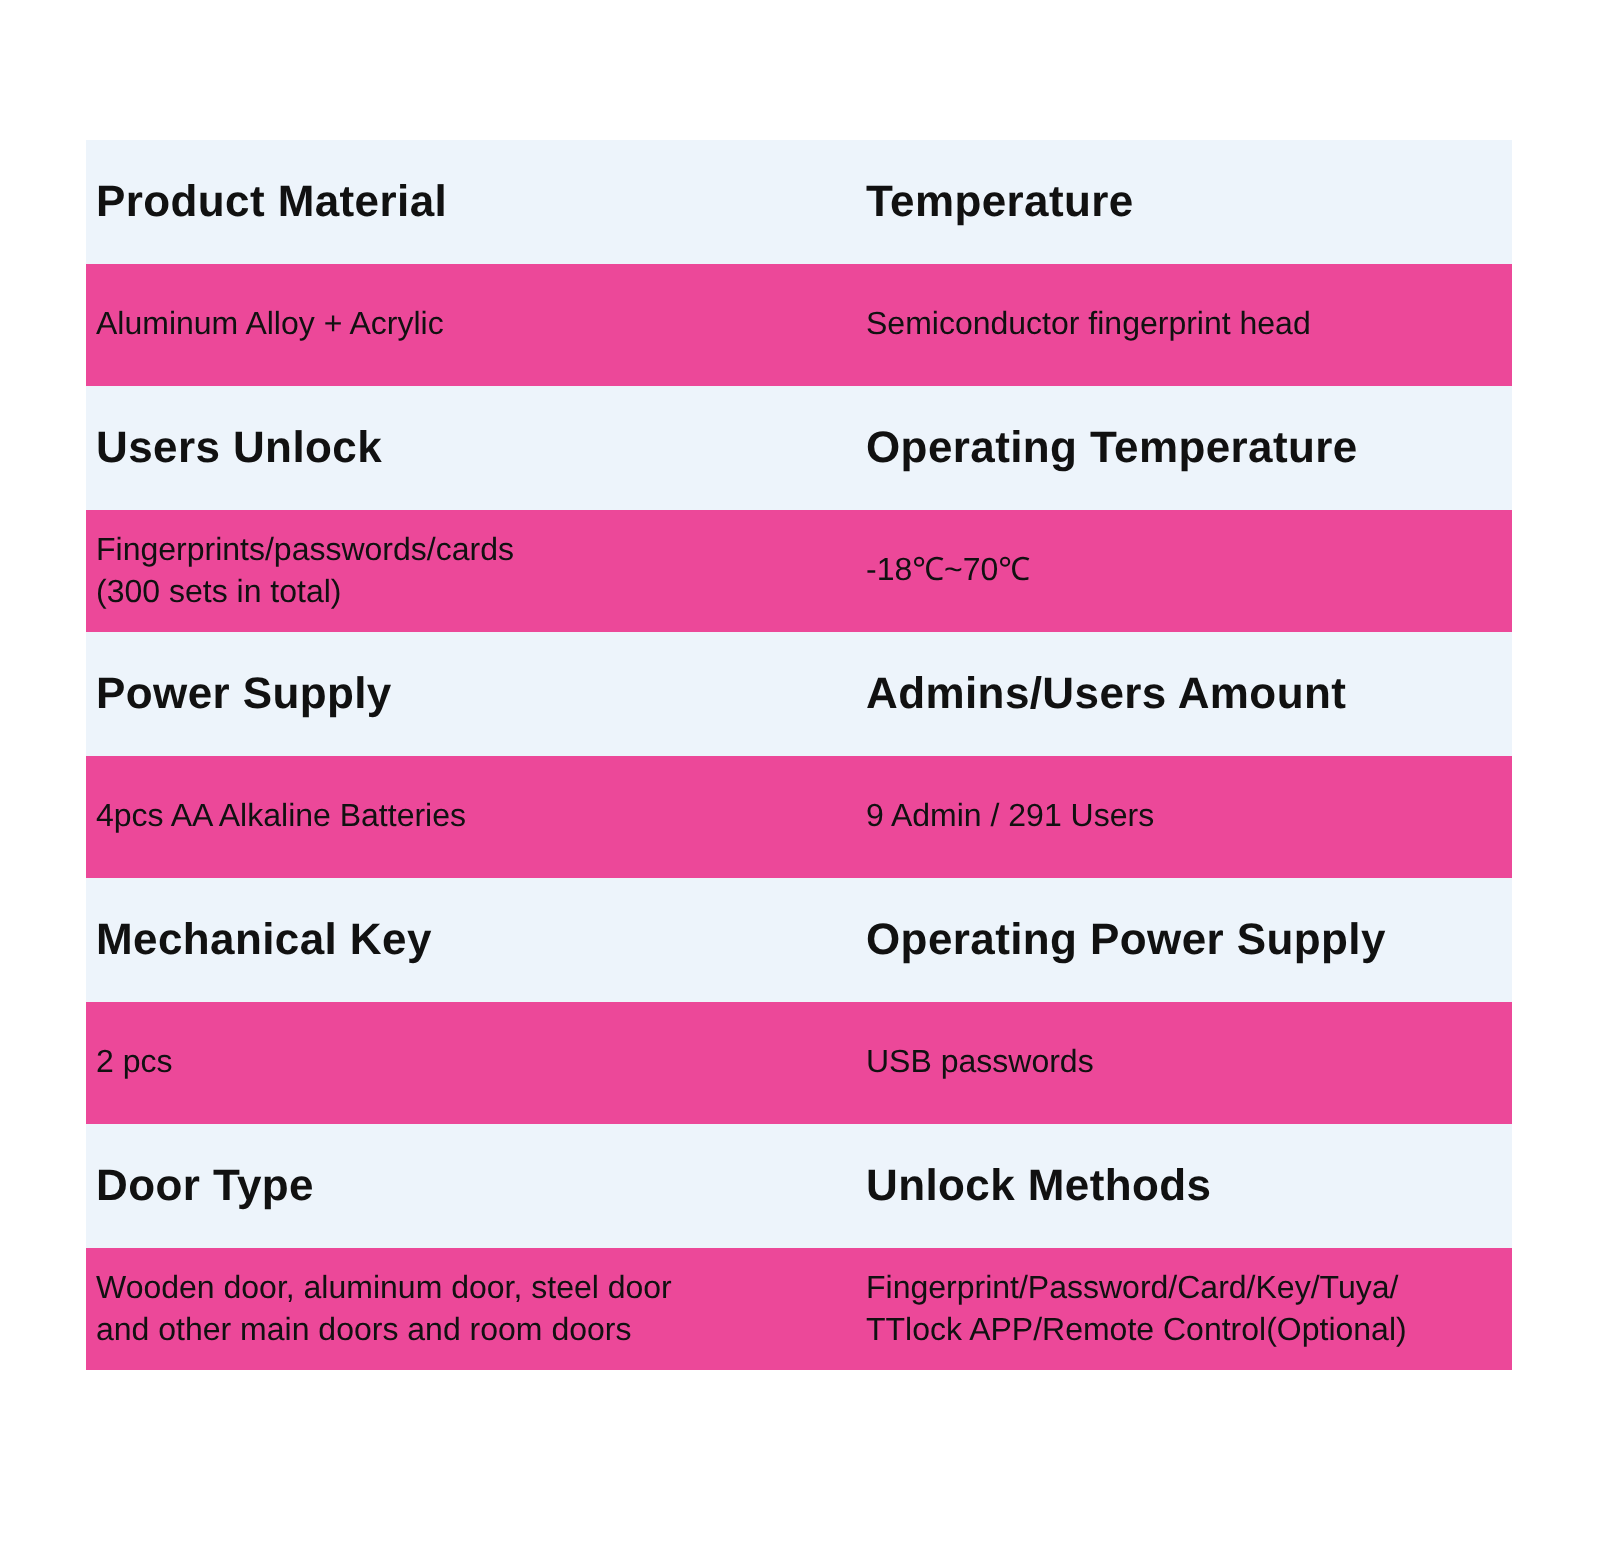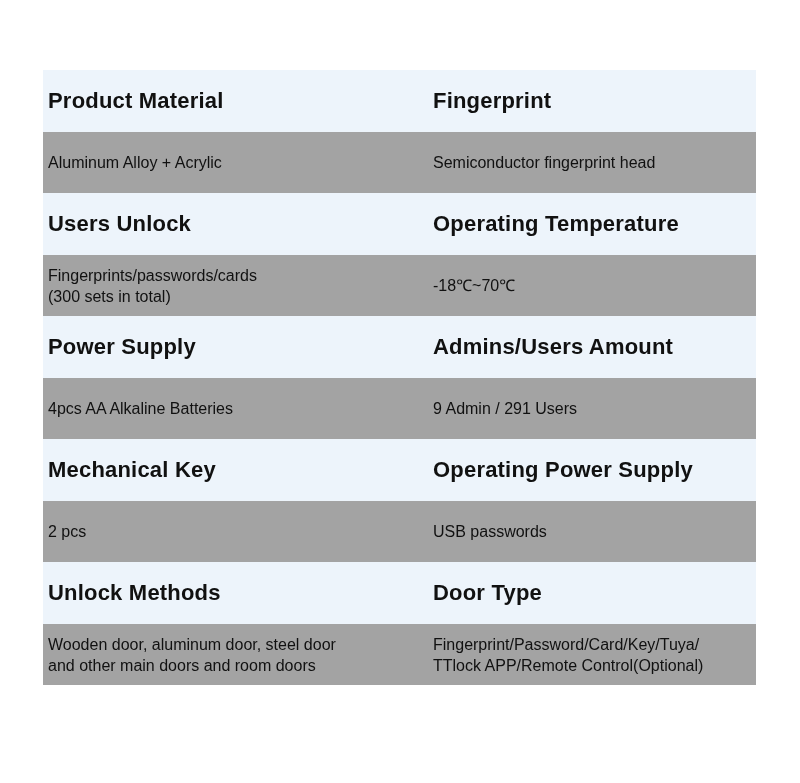--- a/index.html
+++ b/index.html
@@ -27,21 +27,21 @@
     grid-template-columns: 385px 1fr;
     align-items: center;
     height: 62px;
     background: var(--band, #edf4fb);
   }
   .row-value {
     display: grid;
     grid-template-columns: 385px 1fr;
     align-items: center;
     min-height: 61px;
-    background: #a3a3a3;
+    background: #ec4899;
   }
   .cell {
     padding-left: 5px;
     padding-right: 12px;
   }
   .label {
     font-size: 22px;
     font-weight: 700;
     letter-spacing: 0.2px;
   }
@@ -53,21 +53,21 @@
 </style>
 </head>
 <body>
 
 <div class="canvas">
   <div class="spec-table">
 
     <div class="group">
       <div class="row-header">
         <div class="cell label">Product Material</div>
-        <div class="cell label">Fingerprint</div>
+        <div class="cell label">Temperature</div>
       </div>
       <div class="row-value">
         <div class="cell value">Aluminum Alloy + Acrylic</div>
         <div class="cell value">Semiconductor fingerprint head</div>
       </div>
     </div>
 
     <div class="group">
       <div class="row-header">
         <div class="cell label">Users Unlock</div>
@@ -97,22 +97,22 @@
         <div class="cell label">Operating Power Supply</div>
       </div>
       <div class="row-value">
         <div class="cell value">2 pcs</div>
         <div class="cell value">USB passwords</div>
       </div>
     </div>
 
     <div class="group">
       <div class="row-header">
+        <div class="cell label">Door Type</div>
         <div class="cell label">Unlock Methods</div>
-        <div class="cell label">Door Type</div>
       </div>
       <div class="row-value">
         <div class="cell value">Wooden door, aluminum door, steel door
 and other main doors and room doors</div>
         <div class="cell value">Fingerprint/Password/Card/Key/Tuya/
 TTlock APP/Remote Control(Optional)</div>
       </div>
     </div>
 
   </div>

